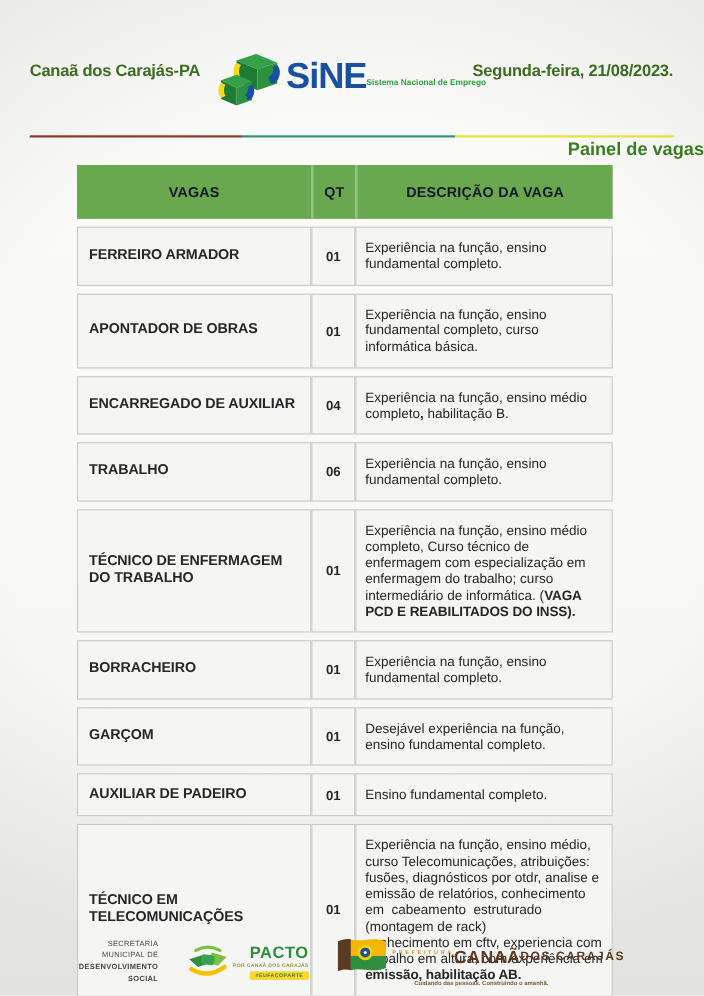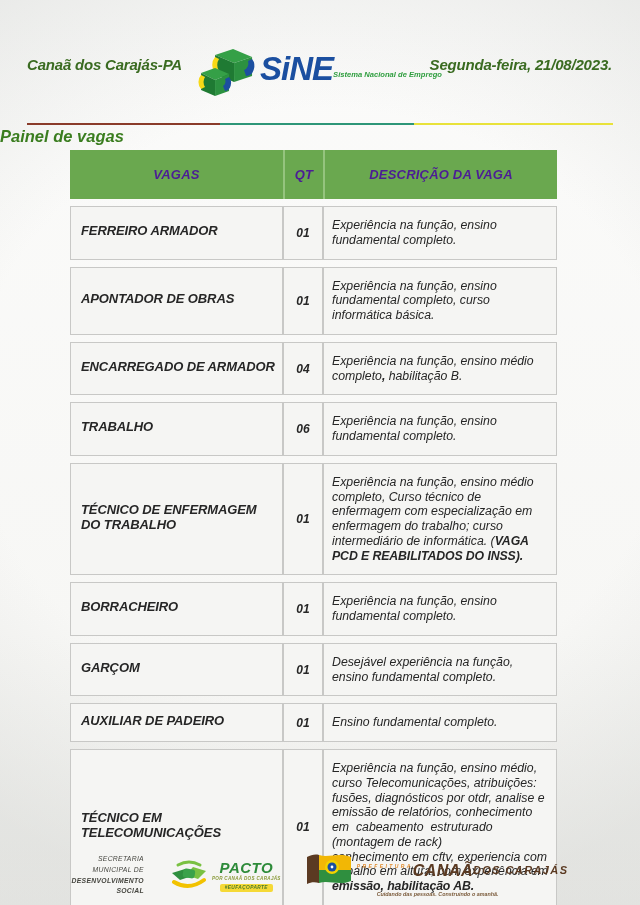--- a/index.html
+++ b/index.html
@@ -2,48 +2,47 @@
 <html><head>
 <meta charset="utf-8">
 <style>
   html,body{margin:0;padding:0;}
   .page{
     position:relative;width:640px;height:905px;overflow:hidden;
     font-family:"Liberation Sans",sans-serif;
     background:
       radial-gradient(90% 55% at 50% 45%, rgba(255,255,255,0) 60%, rgba(205,207,204,0.38) 100%),
       linear-gradient(180deg,#fbfbfa 0%,#f7f7f5 70%,#efefec 100%);
-    font-style: italic;
   }
   
   .hdr{position:absolute;top:56px;left:27px;right:28px;display:flex;justify-content:space-between;align-items:flex-start;}
   .hdr-city,.hdr-date{font-size:15px;font-weight:bold;color:#3a6b21;letter-spacing:-0.2px;}
   .sine{position:absolute;top:46px;left:50%;transform:translateX(-50%);display:flex;align-items:flex-start;gap:4px;}
   .sine-text{display:flex;flex-direction:row;align-items:center;margin-top:6px;}
   .sine-word{font-size:33px;font-weight:800;color:#1b4fa0;letter-spacing:-1px;line-height:1;}
   .sine-tag{font-size:7.6px;font-weight:bold;color:#2f9e3f;margin-top:12px;white-space:nowrap;}
   
   .divider{position:absolute;top:123px;left:27px;right:27px;height:2px;
     background:linear-gradient(90deg,#8a3b2a 0%,#8a3b2a 33%,#2e9678 33%,#2e9678 66%,#e8e23a 66%,#e8e23a 100%);}
-  .title{position:absolute;top:127px;left:0;width:100%;text-align:left;font-size:16.5px;font-weight:bold;color:#3a7d1f;}
+  .title{position:absolute;top:127px;left:0;width:100%;text-align:right;font-size:16.5px;font-weight:bold;color:#3a7d1f;}
   
   .vtable{position:absolute;top:143px;left:70px;width:487px;border-collapse:separate;border-spacing:0 7px;table-layout:fixed;}
-  .vtable th{background:#6aa84f;color:#4c1d95;font-size:13px;font-weight:bold;padding:17px 4px;letter-spacing:0.2px;border:none;}
+  .vtable th{background:#6aa84f;color:#0f172a;font-size:13px;font-weight:bold;padding:17px 4px;letter-spacing:0.2px;border:none;}
   .vtable th + th{border-left:2px solid #95c47e;}
   .vtable td{background:#f5f5f3;border:1px solid #c8c8c6;vertical-align:middle;color:#262626;}
   td.vaga{font-weight:bold;font-size:13px;padding:1px 6px 6px 10px;letter-spacing:-0.1px;}
   td.qt{text-align:center;font-weight:bold;font-size:12px;padding:6px 2px;}
   td.desc{font-size:12.3px;line-height:1.2;padding:11px 8px;white-space:pre-wrap;}
   td.desc b{letter-spacing:-0.1px;}
   
   .footer{position:absolute;bottom:8px;left:0;width:100%;display:flex;justify-content:center;align-items:center;gap:26px;}
   .sec-lines{text-align:right;font-size:6.8px;line-height:1.55;color:#45453f;letter-spacing:0.3px;}
   .sec-lines .b{font-weight:bold;}
   .pacto{display:flex;align-items:center;gap:4px;}
-  .pacto-col{display:flex;flex-direction:column;align-items:center;}
+  .pacto-col{display:flex;flex-direction:column;align-items:flex-end;}
   .pacto-name{font-size:15px;font-weight:800;color:#2e8b3a;line-height:1;letter-spacing:0.5px;}
   .pacto-sub{font-size:4.6px;font-weight:bold;color:#8a9a3a;margin-top:1px;letter-spacing:0.3px;}
   .pacto-badge{background:#f5d936;border-radius:2px;font-size:4.8px;font-weight:bold;color:#4a7a2a;padding:1.5px 5px;margin-top:3px;letter-spacing:0.4px;}
   .pref{display:flex;flex-direction:column;align-items:center;}
   .pref-top{display:flex;align-items:center;gap:6px;}
   .pref-col{display:flex;flex-direction:row;align-items:flex-start;}
   .pref-kicker{font-size:5px;font-weight:bold;color:#e08b2d;letter-spacing:2.4px;}
   .pref-name{font-size:16px;font-weight:800;color:#5b3a22;line-height:1;letter-spacing:0.5px;}
   .pref-name2{font-size:11px;font-weight:bold;color:#5b3a22;letter-spacing:1.4px;margin-top:1px;}
   .pref-tag{font-size:5.4px;font-weight:bold;color:#7a5a3a;margin-top:3px;}
@@ -102,21 +101,21 @@
           <td class="vaga">FERREIRO ARMADOR</td>
           <td class="qt">01</td>
           <td class="desc"><span>Experiência na função, ensino fundamental completo.</span></td>
         </tr>
         <tr>
           <td class="vaga">APONTADOR DE OBRAS</td>
           <td class="qt">01</td>
           <td class="desc"><span>Experiência na função, ensino fundamental completo, curso informática básica.</span></td>
         </tr>
         <tr>
-          <td class="vaga">ENCARREGADO DE ARMADOR</td>
+          <td class="vaga">ENCARREGADO DE AUXILIAR</td>
           <td class="qt">04</td>
           <td class="desc"><span>Experiência na função, ensino médio completo</span><b>,</b><span> habilitação B.</span></td>
         </tr>
         <tr>
           <td class="vaga">TRABALHO</td>
           <td class="qt">06</td>
           <td class="desc"><span>Experiência na função, ensino fundamental completo.</span></td>
         </tr>
         <tr>
           <td class="vaga">TÉCNICO DE ENFERMAGEM DO TRABALHO</td>

